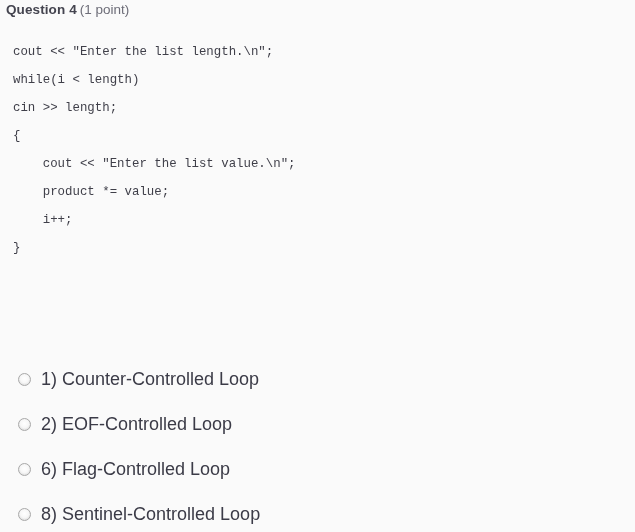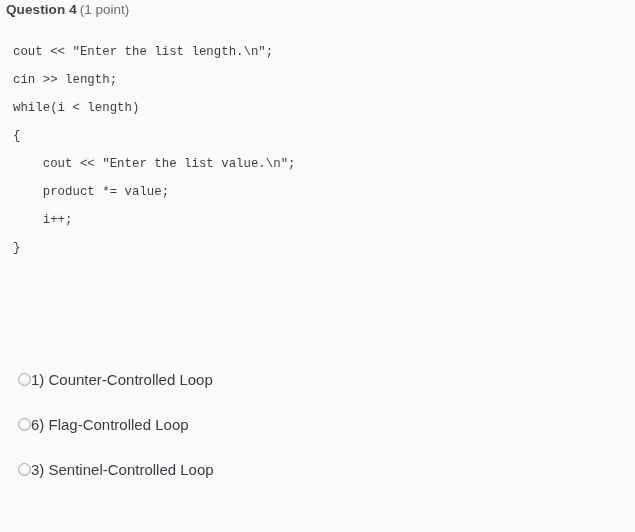--- a/index.html
+++ b/index.html
@@ -84,57 +84,62 @@
     margin-left: 18px;
     margin-top: 1px;
     border-radius: 50%;
     border: 1px solid #a9a9a9;
     background: radial-gradient(circle at 50% 42%, #ffffff 0%, #f7f7f7 48%, #e0e0e0 78%, #d2d2d2 100%);
     box-sizing: border-box;
     flex: 0 0 auto;
     cursor: pointer;
   }
   .option-label {
-    font-size: 15px;
+    margin-left: 10px;
+    font-size: 18px;
     line-height: 15px;
     color: #3b3b47;
     white-space: nowrap;
     cursor: pointer;
   }
 </style>
 </head>
 <body>
 
 <div class="quiz-question">
 
   <div class="question-header">
     <span class="q-title">Question 4</span><span class="q-points">(1 point)</span>
   </div>
 
   <div class="question-body">
     <div class="code-block">
       <div class="code-line">cout &lt;&lt; "Enter the list length.\n";</div>
+      <div class="code-line">while(i &lt; length)</div>
       <div class="code-line">cin &gt;&gt; length;</div>
-      <div class="code-line">while(i &lt; length)</div>
       <div class="code-line">{</div>
       <div class="code-line">    cout &lt;&lt; "Enter the list value.\n";</div>
       <div class="code-line">    product *= value;</div>
       <div class="code-line">    i++;</div>
       <div class="code-line">}</div>
     </div>
   </div>
 
   <div class="answer-options">
     <div class="answer-option">
       <span class="radio-button"></span>
       <span class="option-label">1) Counter-Controlled Loop</span>
     </div>
     <div class="answer-option">
       <span class="radio-button"></span>
+      <span class="option-label">2) EOF-Controlled Loop</span>
+    </div>
+    <div class="answer-option">
+      <span class="radio-button"></span>
       <span class="option-label">6) Flag-Controlled Loop</span>
     </div>
     <div class="answer-option">
       <span class="radio-button"></span>
-      <span class="option-label">3) Sentinel-Controlled Loop</span>
+      <span class="option-label">8) Sentinel-Controlled Loop</span>
     </div>
   </div>
 
 </div>
 
 </body></html>

